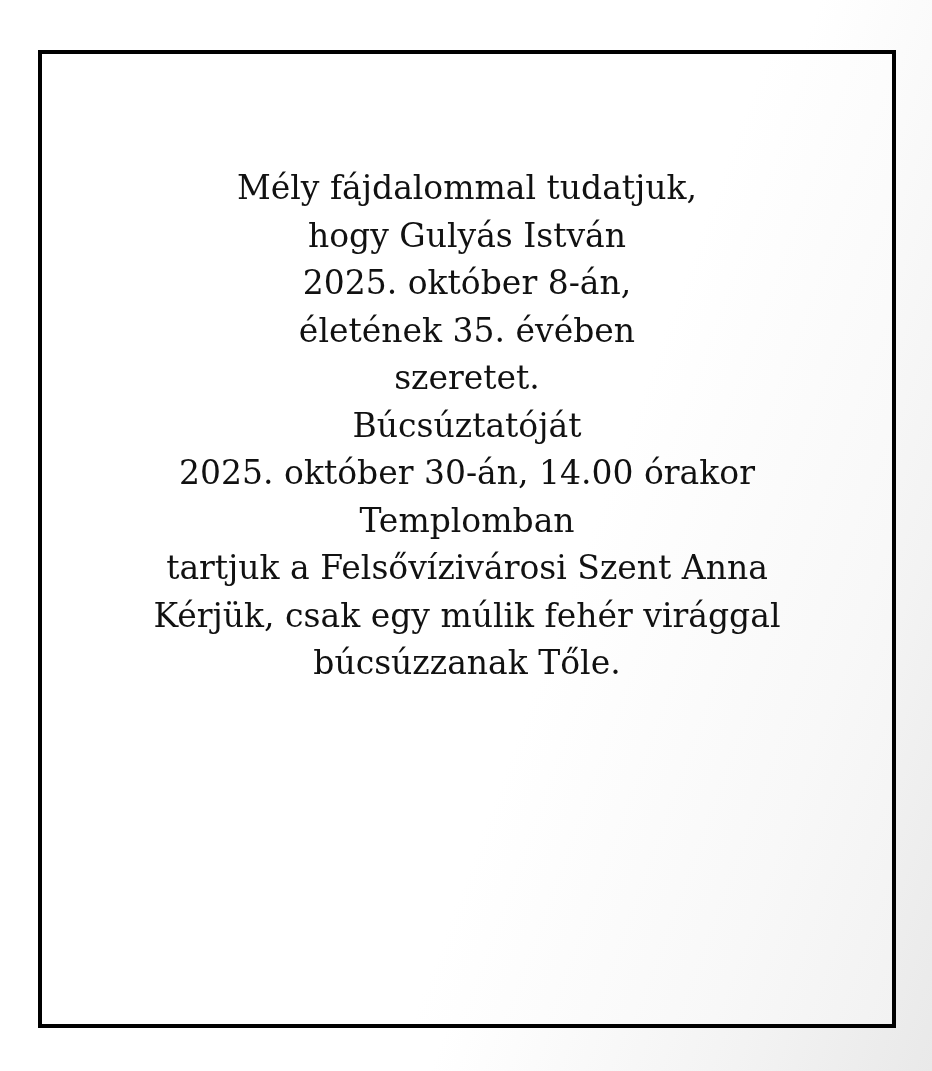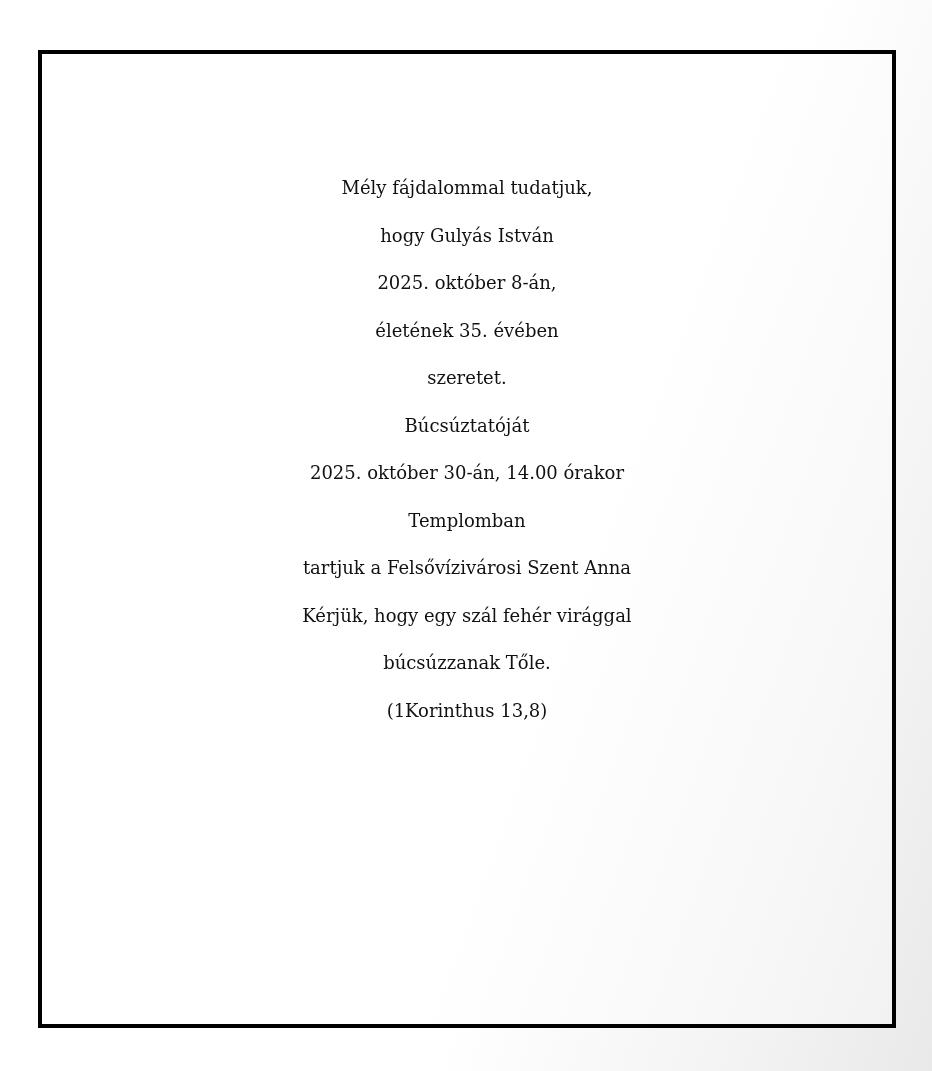--- a/index.html
+++ b/index.html
@@ -23,21 +23,21 @@
       height: 970px;
       border: 4px solid #000000;
       background: linear-gradient(110deg, #ffffff 0%, #ffffff 60%, #f8f8f8 85%, #f2f2f2 100%);
     }
     .content {
       position: absolute;
       left: 0;
       right: 0;
       top: 110px;
       text-align: center;
-      font-size: 18px;
+      font-size: 33px;
       line-height: 47.5px;
     }
     .block {
       margin: 0;
     }
     .block + .block {
     }
     .line {
       display: block;
       white-space: nowrap;
@@ -58,22 +58,21 @@
     </p>
 
     <p class="block">
       <span class="line">Búcsúztatóját</span>
       <span class="line">2025. október 30-án, 14.00 órakor</span>
       <span class="line">Templomban</span>
       <span class="line">tartjuk a Felsővízivárosi Szent Anna</span>
     </p>
 
     <p class="block">
-      <span class="line">Kérjük, hogy egy szál fehér virággal</span>
+      <span class="line">Kérjük, csak egy múlik fehér virággal</span>
       <span class="line">búcsúzzanak Tőle.</span>
     </p>
 
     <p class="block">
-      <span class="line">(1Korinthus 13,8)</span>
     </p>
 
   </div>
 </div>
 
 </body></html>

